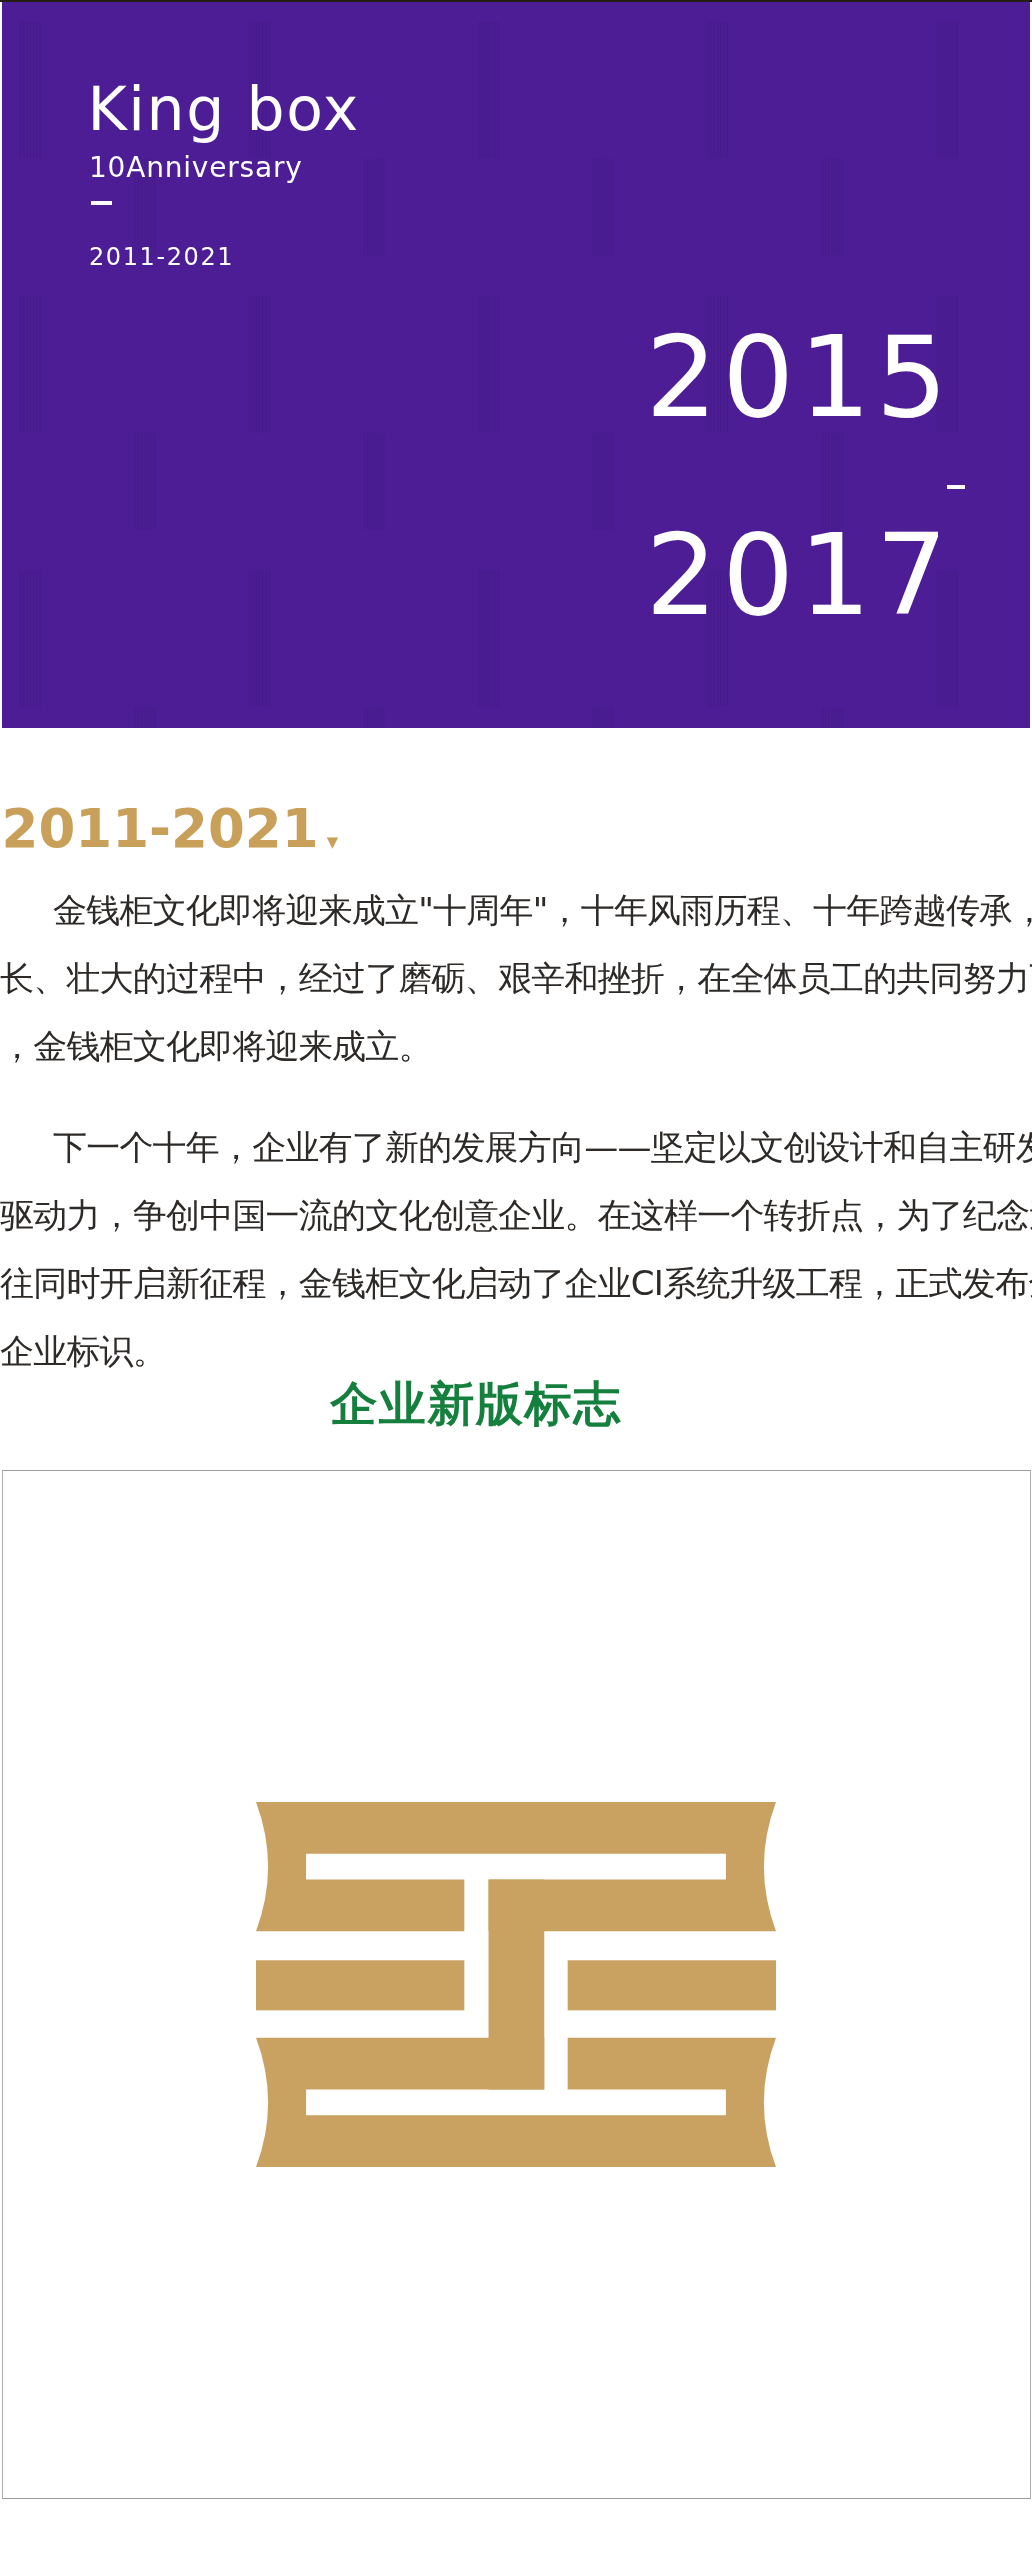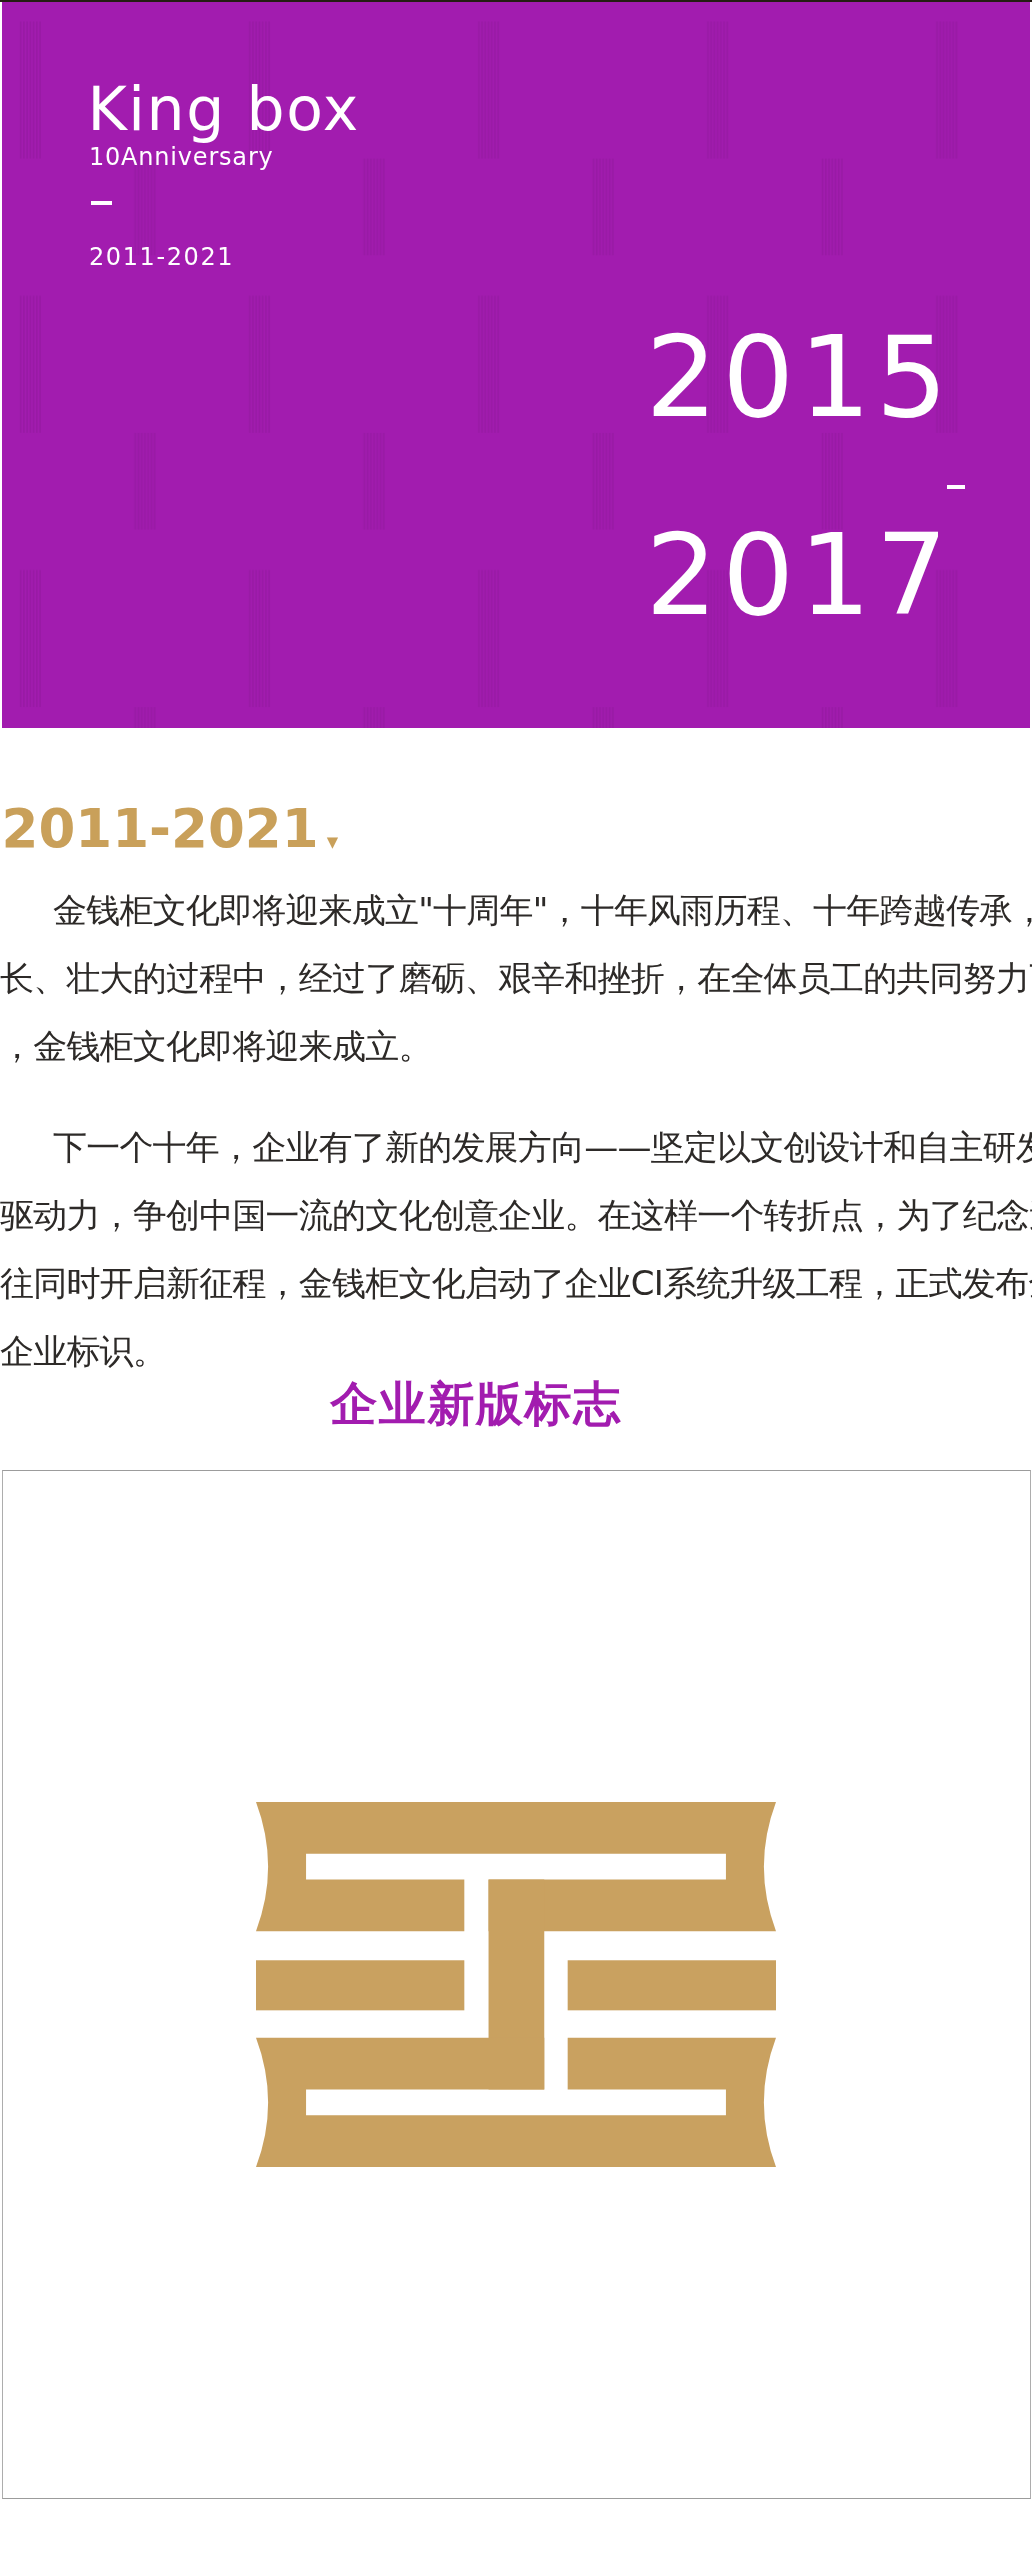--- a/index.html
+++ b/index.html
@@ -3,45 +3,45 @@
 <meta charset="utf-8">
 <style>
   html,body{margin:0;padding:0;background:#ffffff;}
   body{font-family:"DejaVu Sans","Liberation Sans",sans-serif;}
   .page{position:relative;width:1033px;height:2576px;background:#ffffff;overflow:hidden;}
 
   
   .top-line{position:absolute;left:0;top:0;width:1033px;height:2.4px;background:#241d12;}
 
   
-  .banner{position:absolute;left:2.4px;top:2.4px;width:1028px;height:726px;background:#a21caf;overflow:hidden;}
+  .banner{position:absolute;left:2.4px;top:2.4px;width:1028px;height:726px;background:#4c1d95;overflow:hidden;}
   .banner-pattern{position:absolute;left:0;top:0;}
   .brand{position:absolute;left:85px;top:0;width:484px;}
   .brand-title{position:absolute;left:0;top:77px;font-size:60px;line-height:60px;font-weight:400;color:#ffffff;letter-spacing:1.6px;white-space:nowrap;}
-  .brand-subtitle{position:absolute;left:1.6px;top:139px;font-size:24px;line-height:32px;font-weight:400;color:#ffffff;letter-spacing:0.8px;white-space:nowrap;}
+  .brand-subtitle{position:absolute;left:1.6px;top:150px;font-size:28px;line-height:32px;font-weight:400;color:#ffffff;letter-spacing:0.8px;white-space:nowrap;}
   .brand-divider{position:absolute;left:3.2px;top:199px;width:21px;height:4px;background:#ffffff;}
   .brand-years{position:absolute;left:1.6px;top:243px;font-size:24px;line-height:24px;color:#ffffff;letter-spacing:1.6px;white-space:nowrap;}
   .year{position:absolute;right:78px;font-size:113px;line-height:113px;color:#ffffff;letter-spacing:4.8px;white-space:nowrap;}
   .year-top{top:319px;}
   .year-bottom{top:517px;}
   .year-divider{position:absolute;right:65px;top:483px;width:18px;height:4px;background:#ffffff;}
 
   
   .decade-heading{position:absolute;left:1.6px;top:801px;font-size:53px;line-height:56px;font-weight:700;color:#c9a05a;letter-spacing:0;white-space:nowrap;}
   .decade-heading .tri{display:inline-block;font-size:22.6px;margin-left:8px;vertical-align:baseline;position:relative;top:1.6px;}
 
   
   .para{position:absolute;left:0;width:1033px;color:#2d2a28;font-size:34px;letter-spacing:-0.8px;}
   .para .line{height:68px;line-height:68px;white-space:nowrap;}
   .para .indent{padding-left:53px;}
   .para-1{top:876px;}
   .para-2{top:1113px;}
 
   
-  .logo-heading{position:absolute;left:0;top:1377px;width:952px;text-align:center;font-size:47px;line-height:53px;font-weight:700;color:#a21caf;letter-spacing:1.6px;}
+  .logo-heading{position:absolute;left:0;top:1377px;width:952px;text-align:center;font-size:47px;line-height:53px;font-weight:700;color:#15803d;letter-spacing:1.6px;}
   .logo-panel{position:absolute;left:1.6px;top:1470px;width:1027px;height:1027px;background:#ffffff;border:1.6px solid #adadad;border-top-color:#9c9c9c;border-bottom-color:#9c9c9c;display:flex;align-items:center;justify-content:center;}
   .logo-mark{display:block;}
 </style>
 </head>
 <body>
 
 <div class="page">
 
   <div class="top-line"></div>
 

